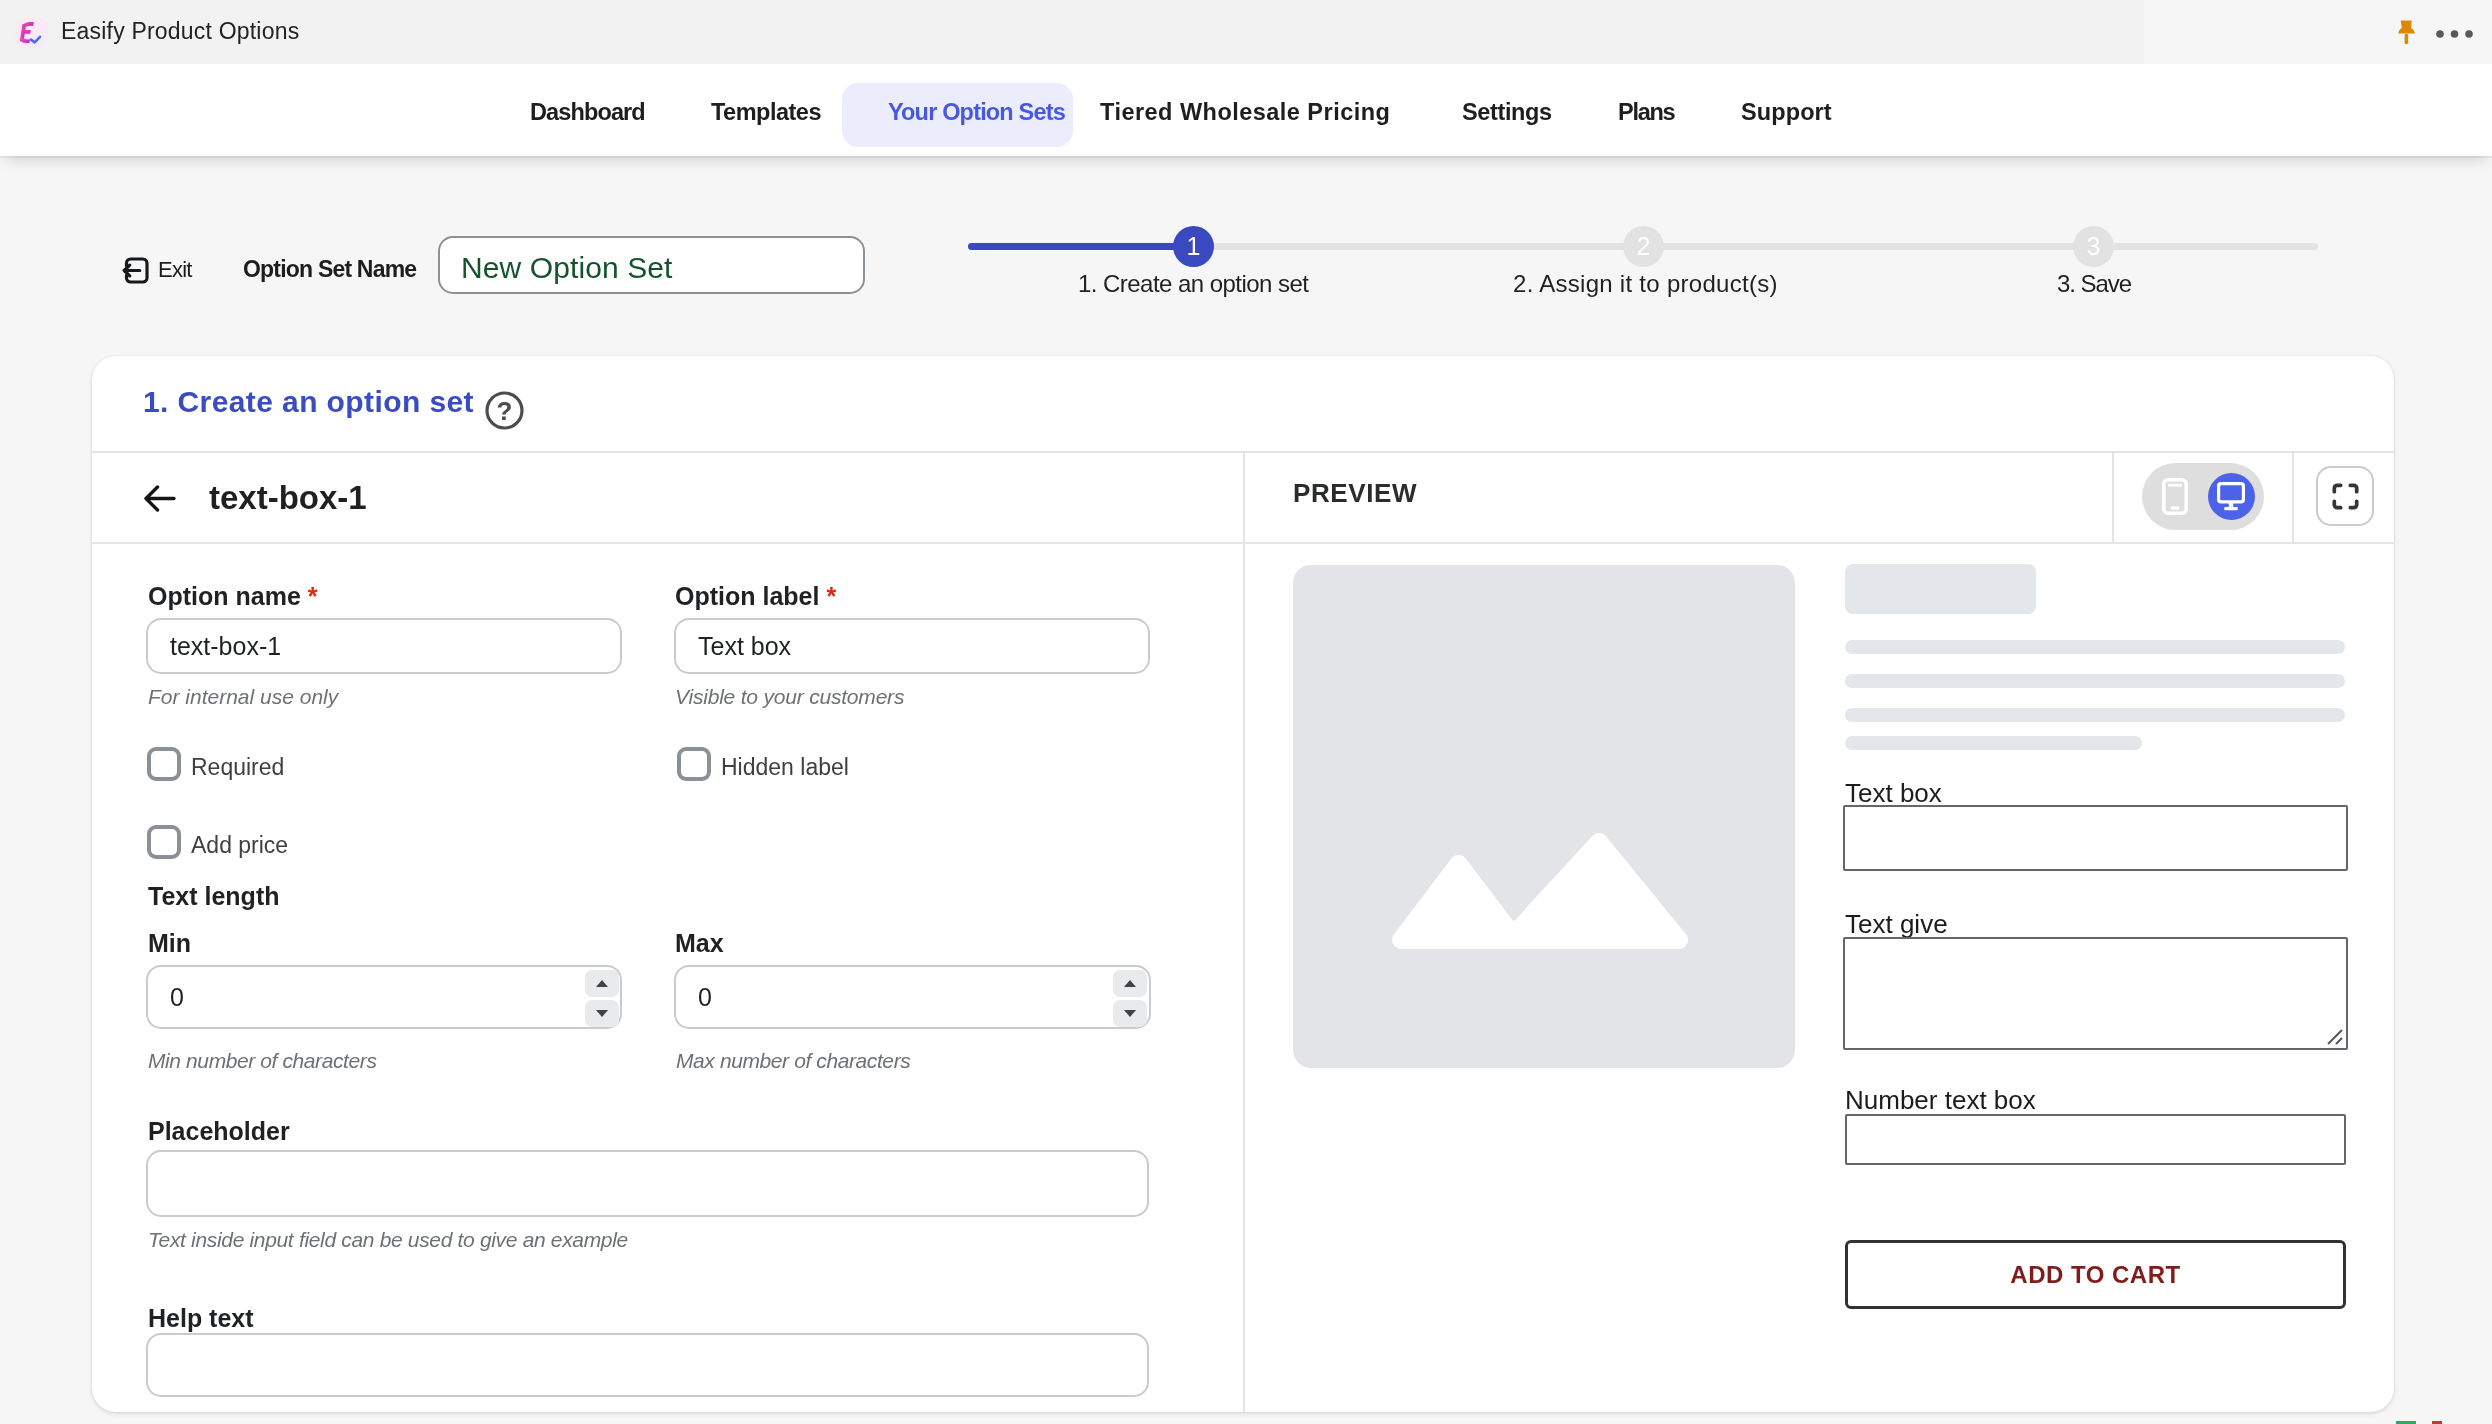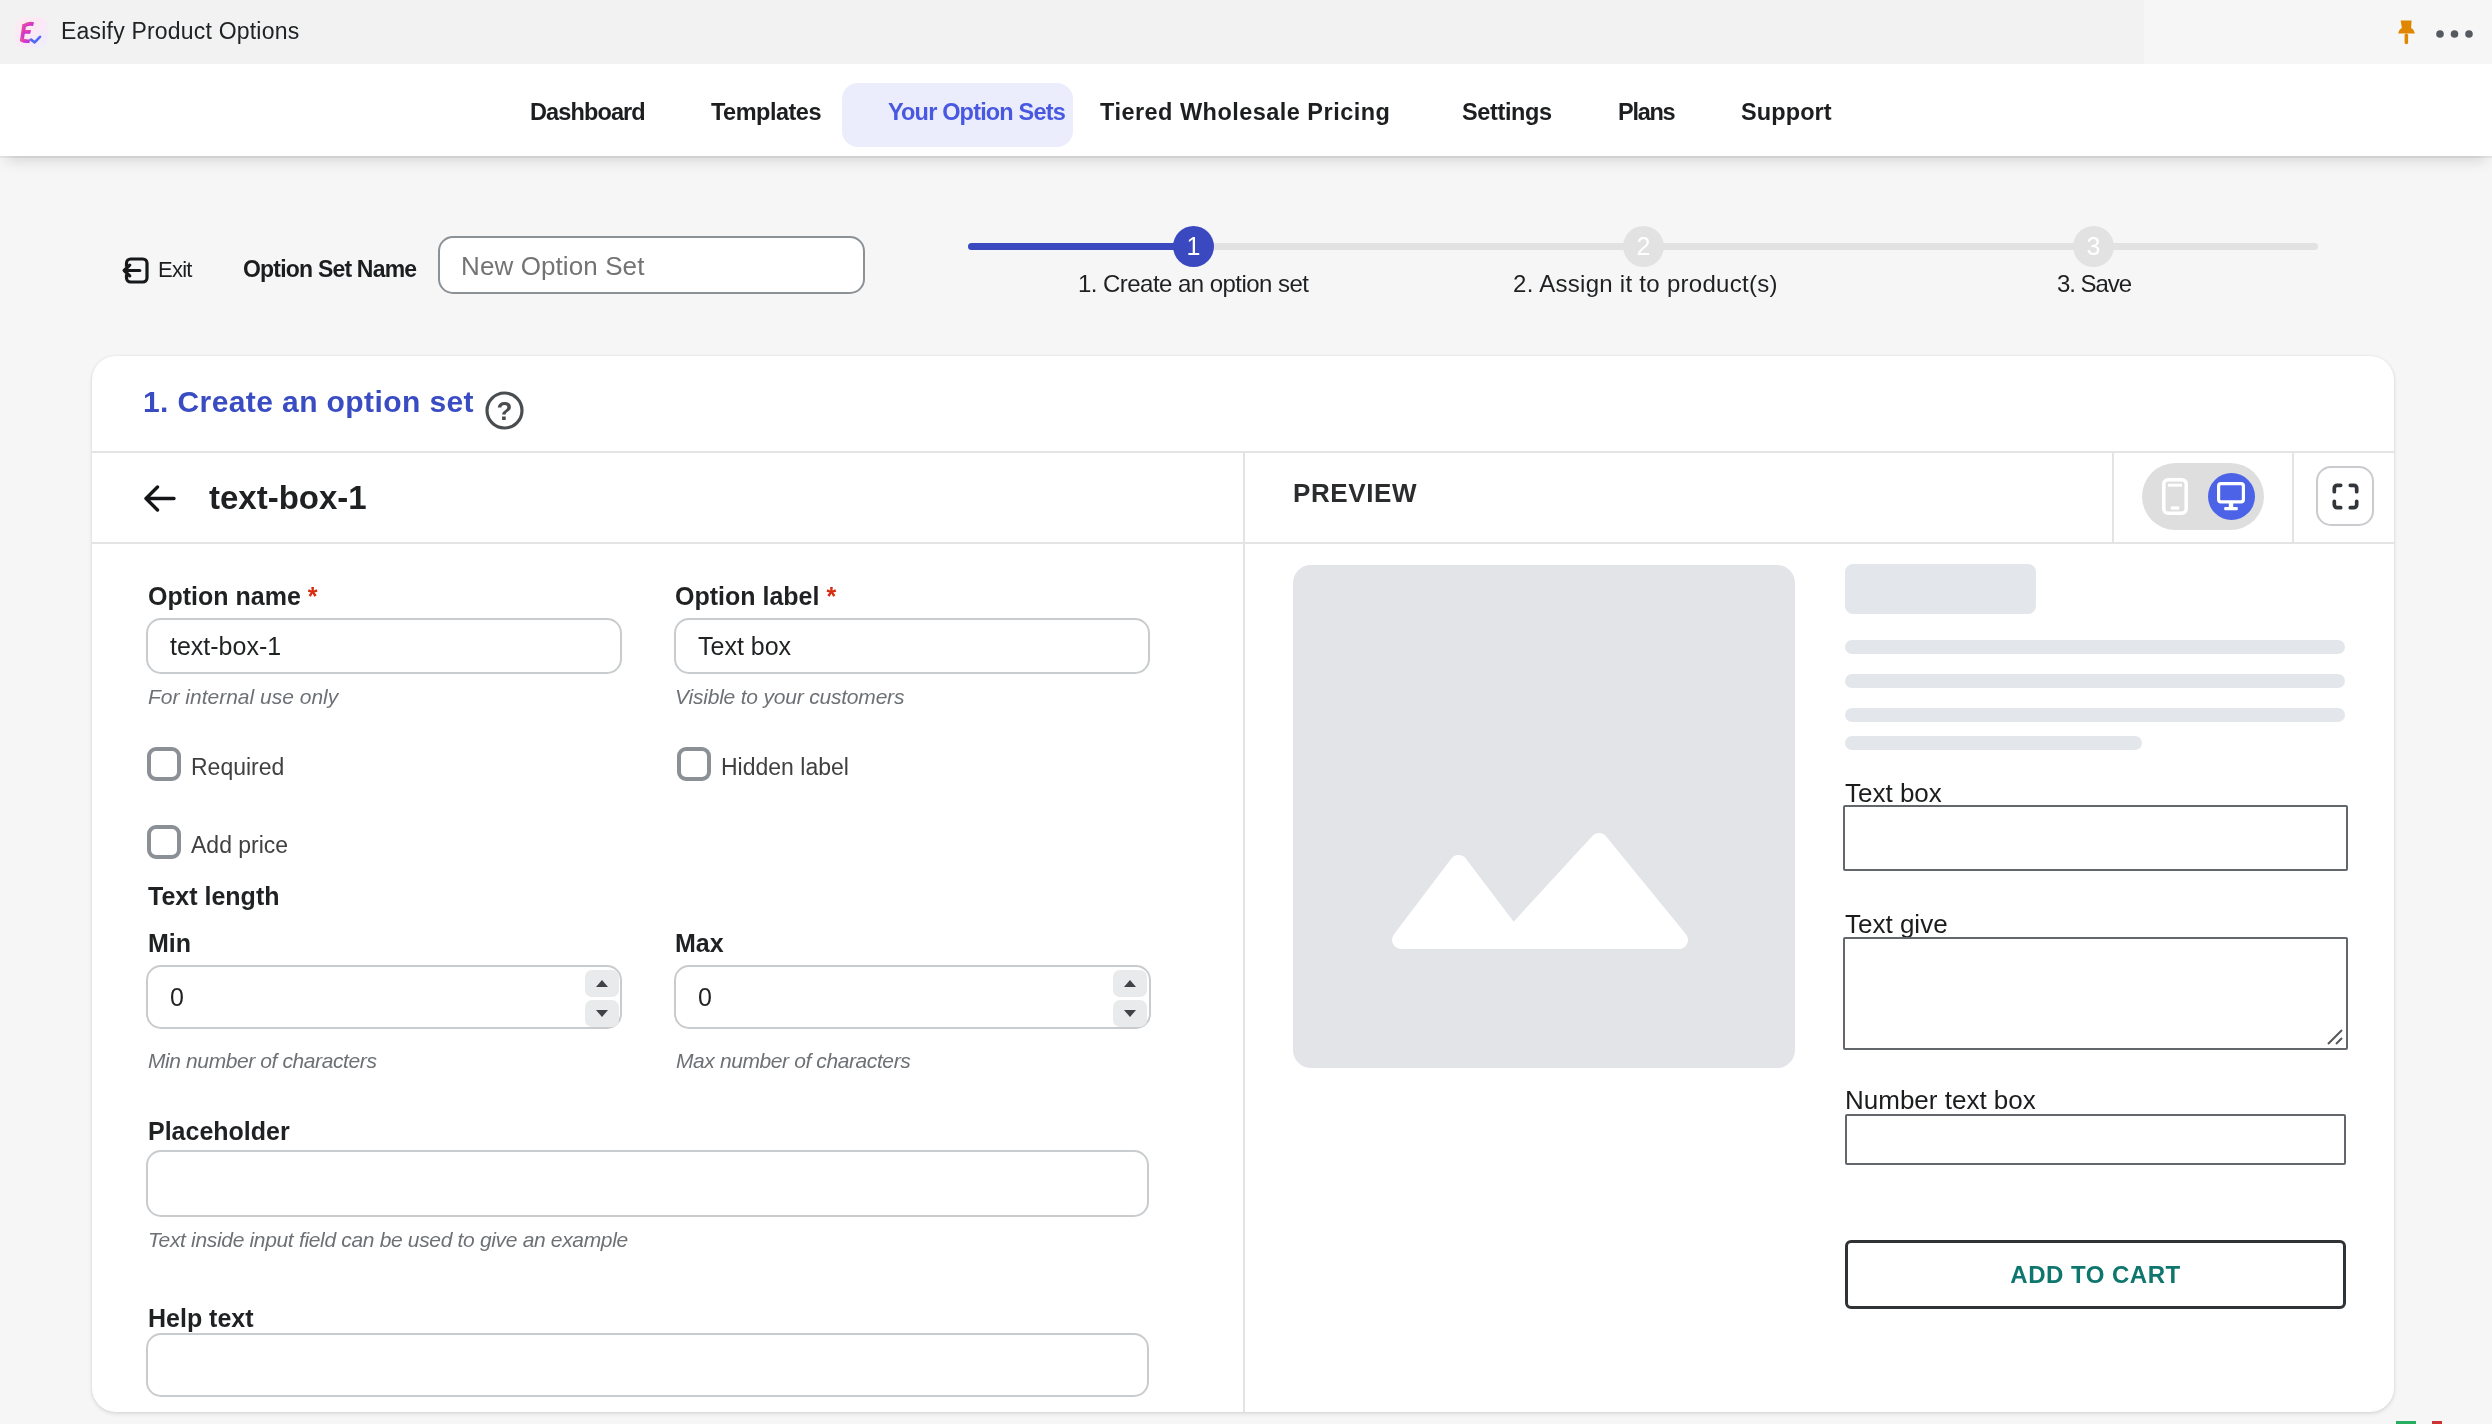--- a/index.html
+++ b/index.html
@@ -12,21 +12,21 @@
   .apptitle { position:absolute; left:61px; top:20px; font-size:23px; font-weight:400; color:#202325; letter-spacing:0.2px; }
 
   .nav { position:absolute; left:0; top:64px; width:2492px; height:92px; background:#ffffff;
     box-shadow:0 2px 0 rgba(0,0,0,0.06), 0 10px 14px -6px rgba(0,0,0,0.14); z-index:5; }
   .nav span { position:absolute; top:37px; font-size:23.5px; font-weight:700; color:#1c1e20; white-space:nowrap;margin-left:19px; }
   .navpill { position:absolute; left:842px; top:19px; width:231px; height:64px; border-radius:16px; background:#ebedfc; }
 
   .exitlbl { position:absolute; left:158px; top:259px; font-size:22px; letter-spacing:-0.75px; color:#1b1d1f; }
   .osn { position:absolute; left:243px; top:258px; font-size:23px; font-weight:700; color:#1b1d1f; letter-spacing:-0.8px;}
   .osninput { position:absolute; left:438px; top:236px; width:427px; height:58px; border:2px solid #8c9196; border-radius:15px; background:#fff; }
-  .osninput span { position:absolute; left:21px; top:15px; font-size:26px; color:#737373; letter-spacing:0.1px; }
+  .osninput span { position:absolute; left:21px; top:15px; font-size:30px; color:#14532d; letter-spacing:0.1px; }
 
   .track  { position:absolute; left:968px; top:243px; width:1350px; height:7px; border-radius:4px; background:#e2e2e3; }
   .trackb { position:absolute; left:968px; top:243px; width:226px; height:7px; border-radius:4px; background:#3b49c1; }
   .step { position:absolute; top:226px; width:41px; height:41px; border-radius:50%; text-align:center; line-height:41px; font-size:25px; color:#fff; }
   .s1 { left:1173px; background:#3b49c1; }
   .s2 { left:1623px; background:#e2e2e3; }
   .s3 { left:2073px; background:#e2e2e3; }
   .steplbl { position:absolute; top:272px; font-size:24px; color:#1e2022; white-space:nowrap; }
 
   .card { position:absolute; left:92px; top:356px; width:2302px; height:1056px; background:#fff; border-radius:24px;
@@ -51,21 +51,21 @@
 
   .spinner { position:absolute; width:34px; height:27px; background:#e9eaeb; border-radius:7px; }
   .spinner svg { position:absolute; left:9px; top:9px; }
 
   .imgph { position:absolute; left:1293px; top:565px; width:502px; height:503px; background:#e2e4e7; border-radius:18px; }
   .skelblock { position:absolute; left:1845px; top:564px; width:191px; height:50px; border-radius:8px; background:#e3e7eb; }
   .skelline { position:absolute; left:1845px; height:14px; border-radius:7px; background:#e3e7eb; }
   .plabel { position:absolute; font-size:26px; color:#1b1c1e; white-space:nowrap; }
   .pinput { position:absolute; background:#fff; border:2px solid #63666a; border-radius:2px; }
   .atc { position:absolute; left:1845px; top:1240px; width:501px; height:69px; border:3px solid #303336; border-radius:6px;
-    text-align:center; line-height:63px; font-size:24px; font-weight:700; letter-spacing:0.5px; color:#0f766e; background:#fff; }
+    text-align:center; line-height:63px; font-size:24px; font-weight:700; letter-spacing:0.5px; color:#7f1d1d; background:#fff; }
 </style>
 </head>
 <body>
 
   <div class="topbar">
     <svg class="abs" style="left:15px;top:17px;" width="33" height="31" viewBox="0 0 33 31">
       <defs>
         <linearGradient id="bg1" x1="0" y1="0" x2="1" y2="1">
           <stop offset="0" stop-color="#fdecef"></stop>
           <stop offset="0.55" stop-color="#fae9f6"></stop>

